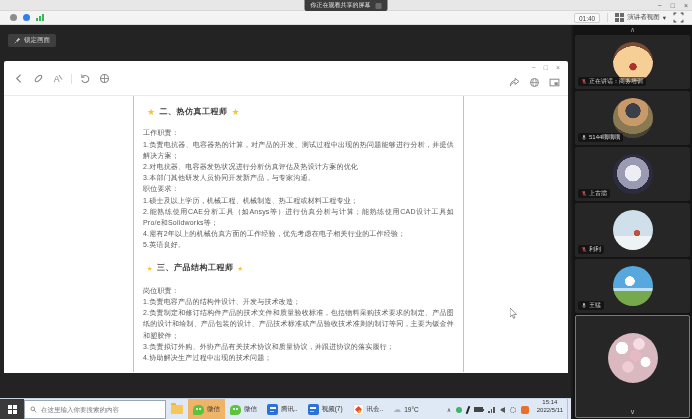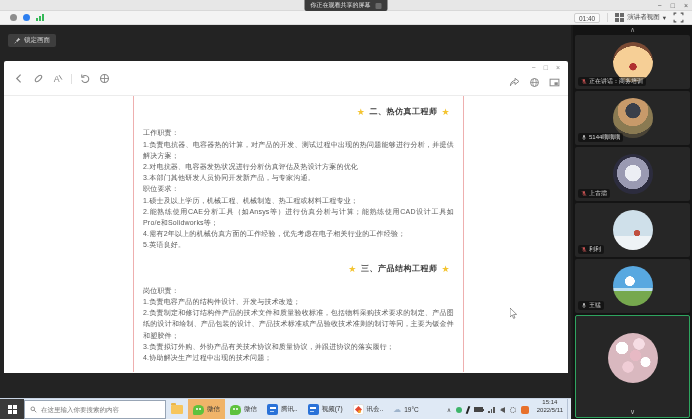--- a/index.html
+++ b/index.html
@@ -42,25 +42,25 @@
   .doc-win-controls { position:absolute; top:3px; right:8px; display:flex; gap:8px; color:#8a8a8a; font-size:7px; line-height:7px; }
   .doc-toolbar { position:absolute; top:12px; left:10px; display:flex; align-items:center; gap:8px; }
   .doc-toolbar .tsep { width:1px; height:10px; background:#e0e0e0; }
   .doc-toolbar-right { position:absolute; top:16px; right:8px; display:flex; gap:9px; align-items:center; }
   .tool-ic { width:11px; height:11px; display:inline-block; }
   .doc-divider { position:absolute; top:34px; left:0; width:100%; height:1px; background:#ececec; }
 
   .doc-page { position:absolute; left:129px; top:35px; width:331px; height:276px; overflow:hidden;
     border-left:1px solid #eeafaf; border-right:1px solid #eeafaf; padding:5px 9px 0 9px;
     font-size:7px; color:#5a5a5a; line-height:1.6; letter-spacing:0.2px; }
-  .sec-title { text-align:right; font-weight:bold; color:#3d3d3d; font-size:8px; margin:4px 0 8px 0; letter-spacing:0.5px; }
+  .sec-title { text-align:left; font-weight:bold; color:#3d3d3d; font-size:8px; margin:4px 0 8px 0; letter-spacing:0.5px; }
   .star { color:#f4c430; font-size:9px; margin:0 4px; vertical-align:-1px; }
   .blk-head { margin-top:8px; }
   .blk p { margin:0; text-align:justify; }
-  .sec2 { margin-top:12px; }
+  .sec2 { margin-top:12px;font-family:Liberation Mono, monospace; }
 
   
   .cursor { position:absolute; left:510px; top:283px; width:8px; height:11px; z-index:30; }
 
   
   .taskbar { position:absolute; left:0; top:373px; width:571px; height:22px; background:#dfe9f5; border-top:1px solid #c8d4e4;
     display:flex; align-items:stretch; }
   .start-btn { width:24px; background:#3a3a3a; display:flex; align-items:center; justify-content:center; }
   .winlogo { display:grid; grid-template-columns:4px 4px; grid-template-rows:4px 4px; gap:1px; }
   .winlogo i { background:#fefefe; display:block; }

